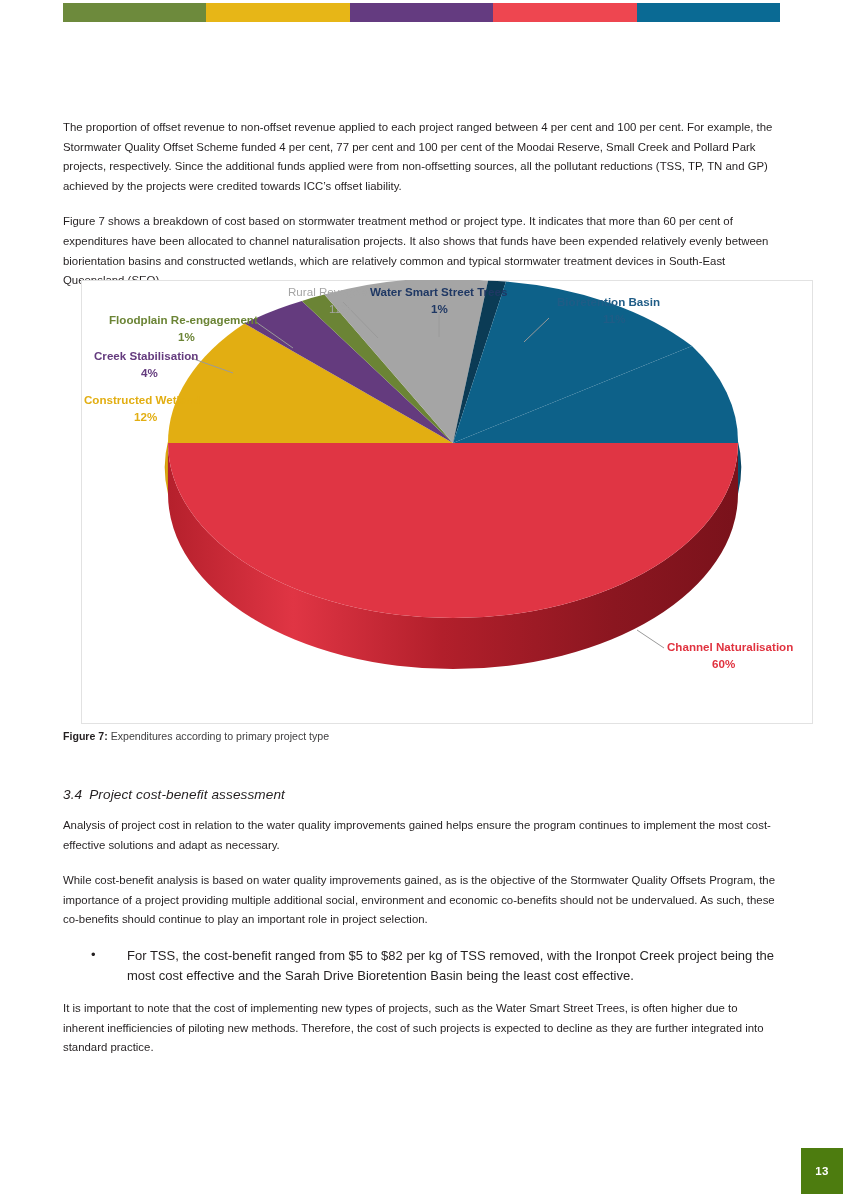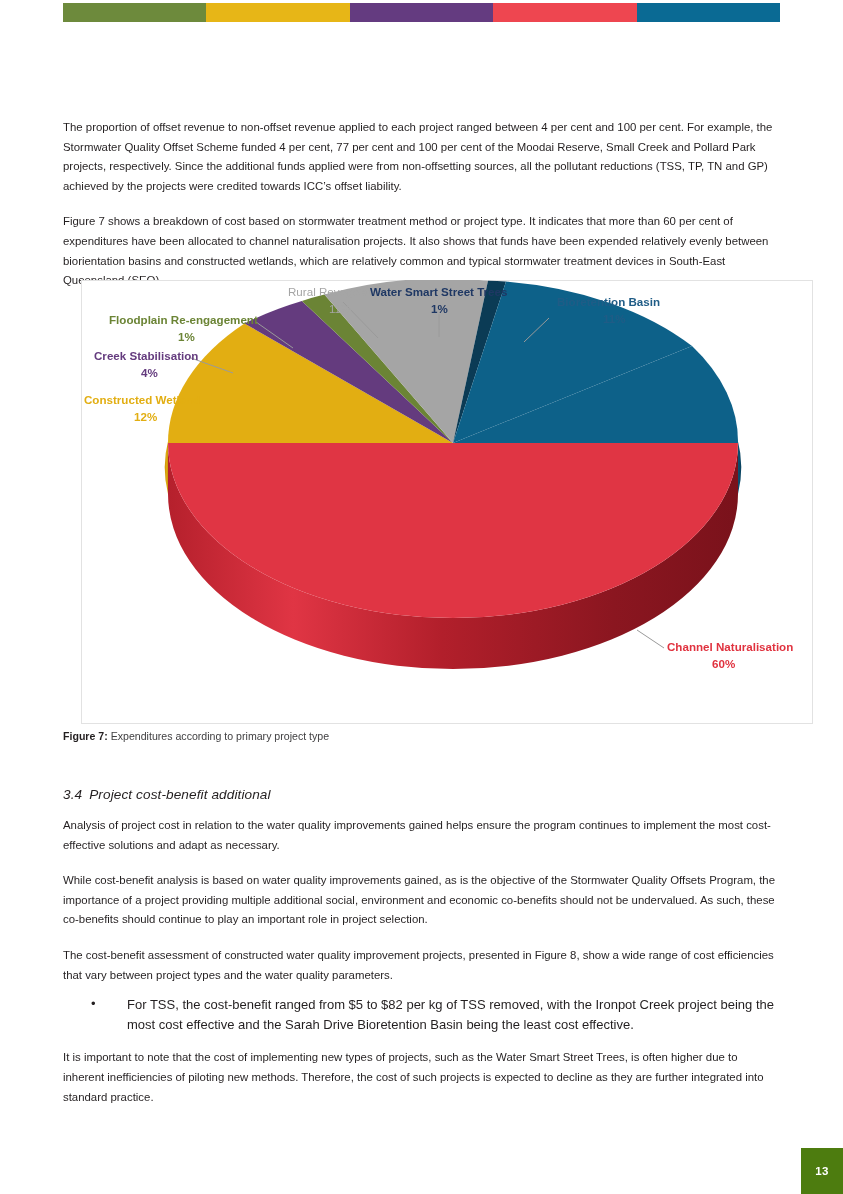--- a/index.html
+++ b/index.html
@@ -243,26 +243,25 @@
     </svg>
   </div>
 </div>
 
 <div class="figure-caption">
   <span class="cap-label">Figure 7:</span><span> Expenditures according to primary project type</span>
 </div>
 
 <div class="content" style="top:787px;">
   <h3 class="section-heading">
-    <span class="num">3.4</span><span>Project cost-benefit additional</span>
+    <span class="num">3.4</span><span>Project cost-benefit assessment</span>
   </h3>
 
   <p class="body">Analysis of project cost in relation to the water quality improvements gained helps ensure the program continues to implement the most cost-effective solutions and adapt as necessary.</p>
   <p class="body">While cost-benefit analysis is based on water quality improvements gained, as is the objective of the Stormwater Quality Offsets Program, the importance of a project providing multiple additional social, environment and economic co-benefits should not be undervalued. As such, these co-benefits should continue to play an important role in project selection.</p>
-  <p class="body tight">The cost-benefit assessment of constructed water quality improvement projects, presented in Figure 8, show a wide range of cost efficiencies that vary between project types and the water quality parameters.</p>
 
   <ul class="bullets">
     <li>For TSS, the cost-benefit ranged from $5 to $82 per kg of TSS removed, with the Ironpot Creek project being the most cost effective and the Sarah Drive Bioretention Basin being the least cost effective.</li>
   </ul>
 
   <p class="body">It is important to note that the cost of implementing new types of projects, such as the Water Smart Street Trees, is often higher due to inherent inefficiencies of piloting new methods. Therefore, the cost of such projects is expected to decline as they are further integrated into standard practice.</p>
 </div>
 
 <div class="page-badge" style="background: #4d7c0f;">
   <span>13</span>

